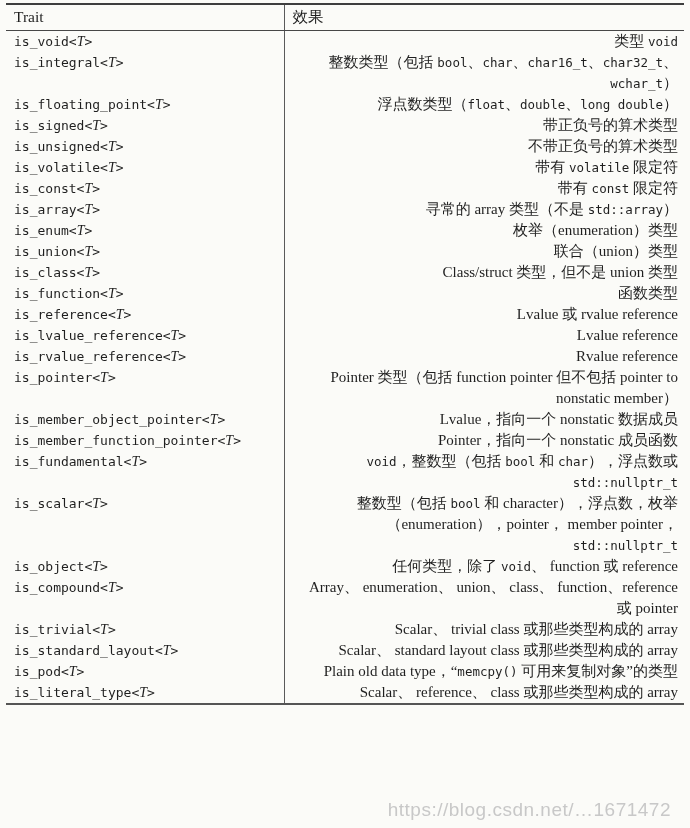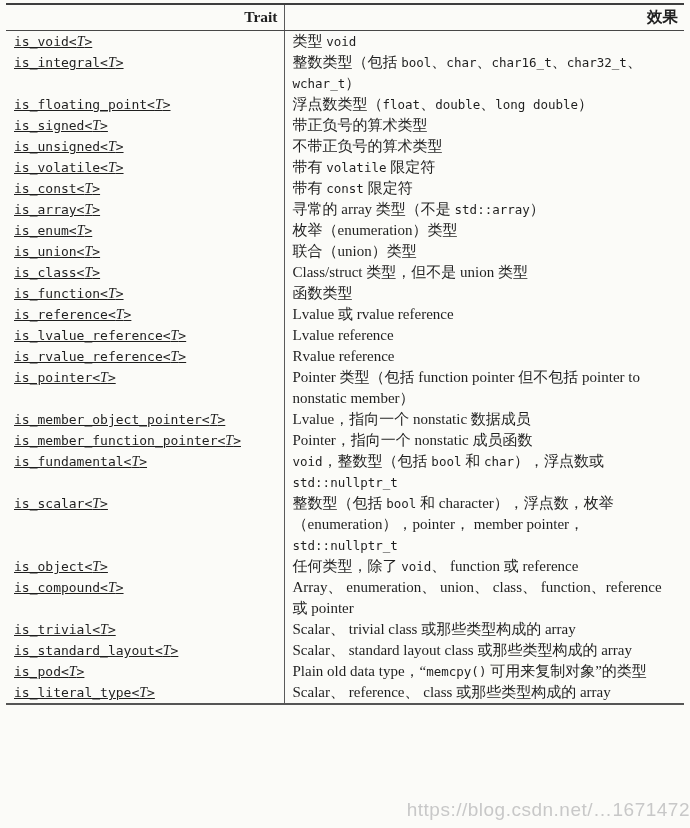--- a/index.html
+++ b/index.html
@@ -6,70 +6,70 @@
   body {
     width:690px; height:828px;
     background:#fbfbf8;
     color:#1f1f1f;
     font-family:"Liberation Serif", serif;
     overflow:hidden;
     position:relative;
   }
   .watermark {
     position:absolute;
-    right:0; bottom:7px;
+    right:19px; bottom:7px;
     font-family:"Liberation Sans", sans-serif;
     font-size:19px;
     color:#c8c8c8;
     letter-spacing:0.5px;
     z-index:0;
     white-space:nowrap;
     margin-top:32px;
   }
   table.traits {
     position:relative; z-index:1;
     border-collapse:collapse;
     table-layout:fixed;
     width:678px;
     margin:3px 0 0 6px;
     border-top:2px solid #3e3e3e;
     border-bottom:2px solid #555555;
     background:transparent;
   }
   col.c1 { width:278px; }
   th {
-    text-align:right;
+    text-align:left;
     font-size:15.5px;
-    font-weight:bold;
+    font-weight:normal;
     padding:2px 6px 3px 8px;
     border-bottom:1.5px solid #474747;
     line-height:20px;
   }
   th + th, td + td { border-left:1px solid #5a5a5a; }
   td {
     vertical-align:top;
     padding:0 6px 0 8px;
     background:transparent;
   }
   td.trait {
     font-family:"DejaVu Sans Mono", monospace;
     font-size:13px;
     line-height:21px;
     white-space:nowrap;
-    text-decoration:underline;
   }
   td.trait i.tv {
     font-family:"Liberation Serif", serif;
     font-style:italic;
     font-size:14px;
   }
   td.effect {
     font-size:15px;
     line-height:21px;
     font-family:"Liberation Serif", serif;
+    text-align:right;
   }
   td.effect code {
     font-family:"DejaVu Sans Mono", monospace;
     font-size:12.5px;
     font-style:normal;
   }
 </style>
 </head>
 <body>
 

